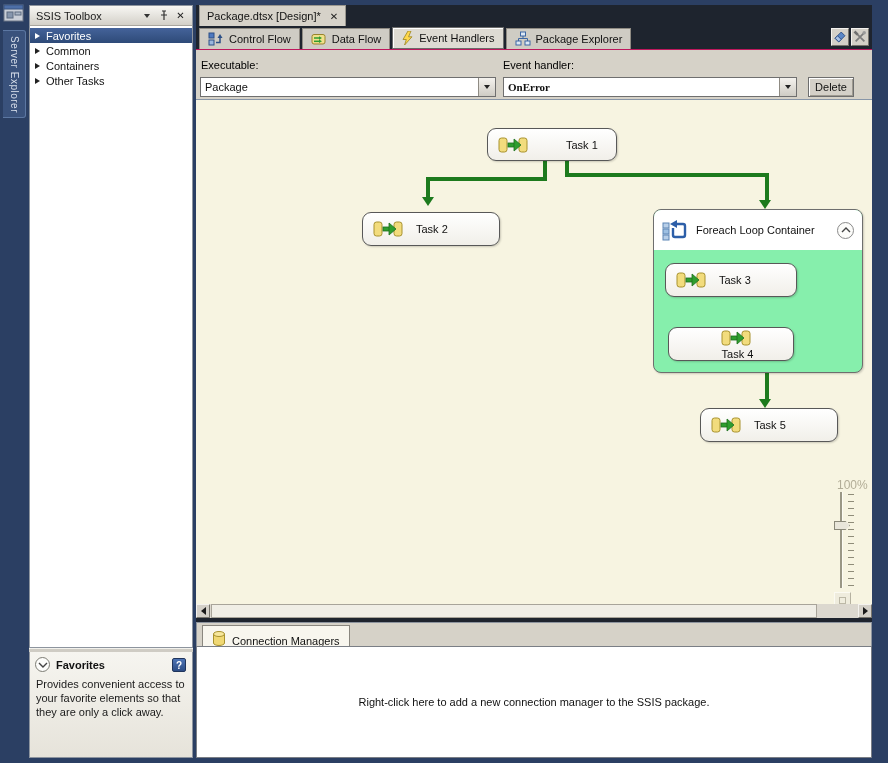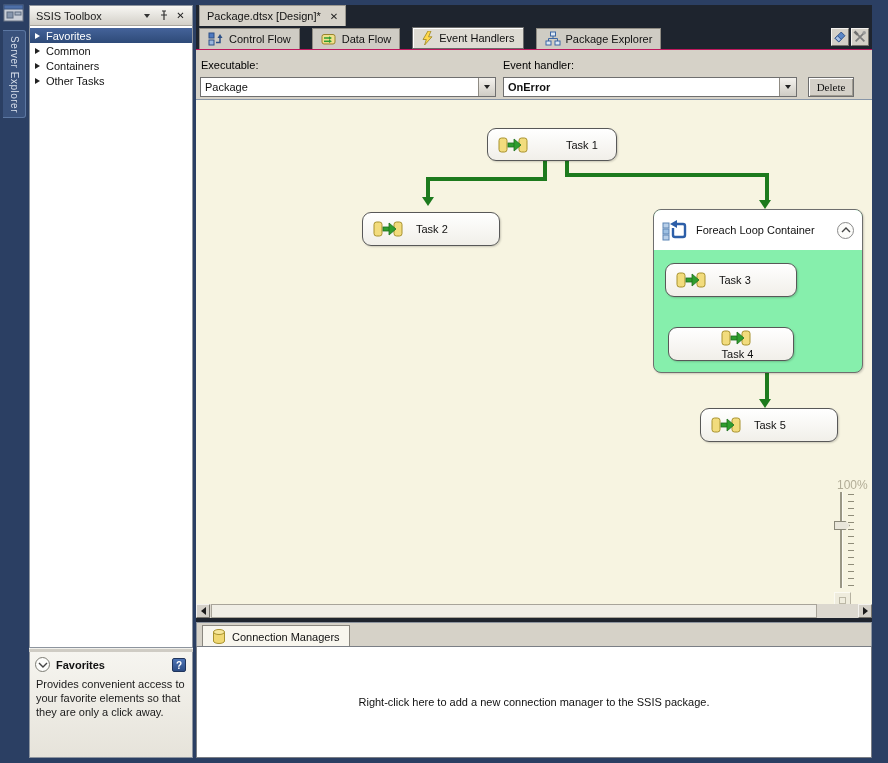--- a/index.html
+++ b/index.html
@@ -47,38 +47,38 @@
 
   
   .main { position:absolute; left:196px; top:5px; width:676px; height:753px; background:#1e242e; }
 
   .doc-row { position:absolute; left:0; top:0; width:100%; height:21px; }
   .doc-tab { position:absolute; left:3px; top:0; height:21px; background:#d6d2c9; border:1px solid #9a978f; border-bottom:none;
              display:flex; align-items:center; padding:0 7px; }
   .doc-tab .x { margin-left:9px; font-size:10px; color:#222; }
 
   .tabbar { position:absolute; left:0; top:21px; width:100%; height:23px; background:#1e242e; display:flex; align-items:flex-end; }
-  .dtab { height:20px; background:#cfccc4; display:flex; align-items:center; padding:10px 8px; margin-right:12px; border:1px solid #8f8b83; border-bottom:none; }
+  .dtab { height:20px; background:#cfccc4; display:flex; align-items:center; padding:10px 8px; margin-right:2px; border:1px solid #8f8b83; border-bottom:none; }
   .dtab:first-child { margin-left:3px; }
   .dtab svg { margin-right:5px; }
   .dtab.sel { background:#dedbd3; height:22px; border:1px solid #6b6b6b; box-shadow:inset 1px 1px 0 #fff; }
   .tab-tools { position:absolute; right:3px; top:2px; display:flex; }
   .tool-btn { width:18px; height:18px; background:#d4d0c8; border:1px solid; border-color:#f4f2ee #77746c #77746c #f4f2ee;
               display:flex; align-items:center; justify-content:center; margin-left:2px; }
 
   .toolbar { position:absolute; left:0; top:44px; width:100%; height:50px; background:#d6d2c8; border-top:1px solid #be185d; }
   .tb-label { position:absolute; top:9px; color:#000; }
   .combo { position:absolute; top:27px; height:20px; background:#fff; border:1px solid #6f6f6f; display:flex; align-items:center; }
   .combo .val { flex:1; padding-left:4px; overflow:hidden; white-space:nowrap; }
   .combo .val.bold { font-weight:bold; }
   .combo .dd { width:17px; height:100%; background:linear-gradient(#f4f2ee,#cfccc4); border-left:1px solid #8f8b83;
                display:flex; align-items:center; justify-content:center; }
   .dd .caret-down { border-top-color:#222; }
   .btn { position:absolute; top:27px; height:20px; background:#d4d0c8; border:1px solid #6e6e6e;
-         box-shadow:inset 1px 1px 0 #fff, inset -1px -1px 0 #9e9a90; text-align:center; line-height:18px;font-family:Liberation Serif, serif; }
+         box-shadow:inset 1px 1px 0 #fff, inset -1px -1px 0 #9e9a90; text-align:center; line-height:18px; }
 
   
   .canvas { position:absolute; left:0; top:94px; width:676px; height:505px; background:#f7f4e1; border-top:1px solid #8896a8; overflow:hidden; }
 
   .task-box { position:absolute; background:linear-gradient(#ffffff,#f1efe9); border:1px solid #585858; border-radius:9px;
               box-shadow:1px 1px 2px rgba(0,0,0,.18); display:flex; align-items:center; }
   .task-box svg { margin-left:10px; }
   .task-box .lbl { margin-left:13px; }
 
   .container-box { position:absolute; left:457px; top:109px; width:210px; height:164px; background:#86efac;
@@ -109,21 +109,21 @@
   .sc-btn { position:absolute; top:0; width:14px; height:14px; background:#d4d0c8; border:1px solid; border-color:#f4f2ee #77746c #77746c #f4f2ee;
             display:flex; align-items:center; justify-content:center; }
   .sc-left { left:0; } .sc-right { right:0; }
   .tri-l { width:0; height:0; border-top:4px solid transparent; border-bottom:4px solid transparent; border-right:5px solid #1a1a1a; }
   .tri-r { width:0; height:0; border-top:4px solid transparent; border-bottom:4px solid transparent; border-left:5px solid #1a1a1a; }
   .sc-thumb { position:absolute; left:15px; top:0; width:606px; height:14px; background:#f0eee6; border:1px solid #a8a49a; }
 
   
   .cm-tabs { position:absolute; left:0; top:617px; width:676px; height:24px; background:#d6d2c8; border:1px solid #8d949e; border-bottom:none; }
   .cm-tab { position:absolute; left:5px; top:2px; height:22px; background:#f8f6ee; border:1px solid #8a877f; border-bottom:none;
-            display:flex; align-items:center; padding:0 9px; }
+            display:flex; align-items:flex-end; padding:0 9px; }
   .cm-tab svg { margin-right:6px; }
   .cm-panel { position:absolute; left:0; top:641px; width:676px; height:112px; background:#fff; border:1px solid #7a7e85;
               display:flex; align-items:center; justify-content:center; }
   .cm-panel .msg { color:#111; }
 </style>
 </head>
 <body>
 
 <div class="window">
 
@@ -254,21 +254,21 @@
 
     <div class="toolbar">
       <span class="tb-label" style="left:5px;">Executable:</span>
       <span class="tb-label" style="left:307px;">Event handler:</span>
       <div class="combo" style="left:4px; width:296px;">
         <span class="val">Package</span>
         <span class="dd">
             <span class="caret-down"></span>
           </span>
       </div>
-      <div class="combo" style="left:307px; width:294px;">
+      <div class="combo" style="left:307px; width:294px;font-family:Liberation Serif, serif;">
         <span class="val bold">OnError</span>
         <span class="dd">
             <span class="caret-down"></span>
           </span>
       </div>
       <div class="btn" style="left:612px; width:46px;">Delete</div>
     </div>
 
     <div class="canvas">
 

